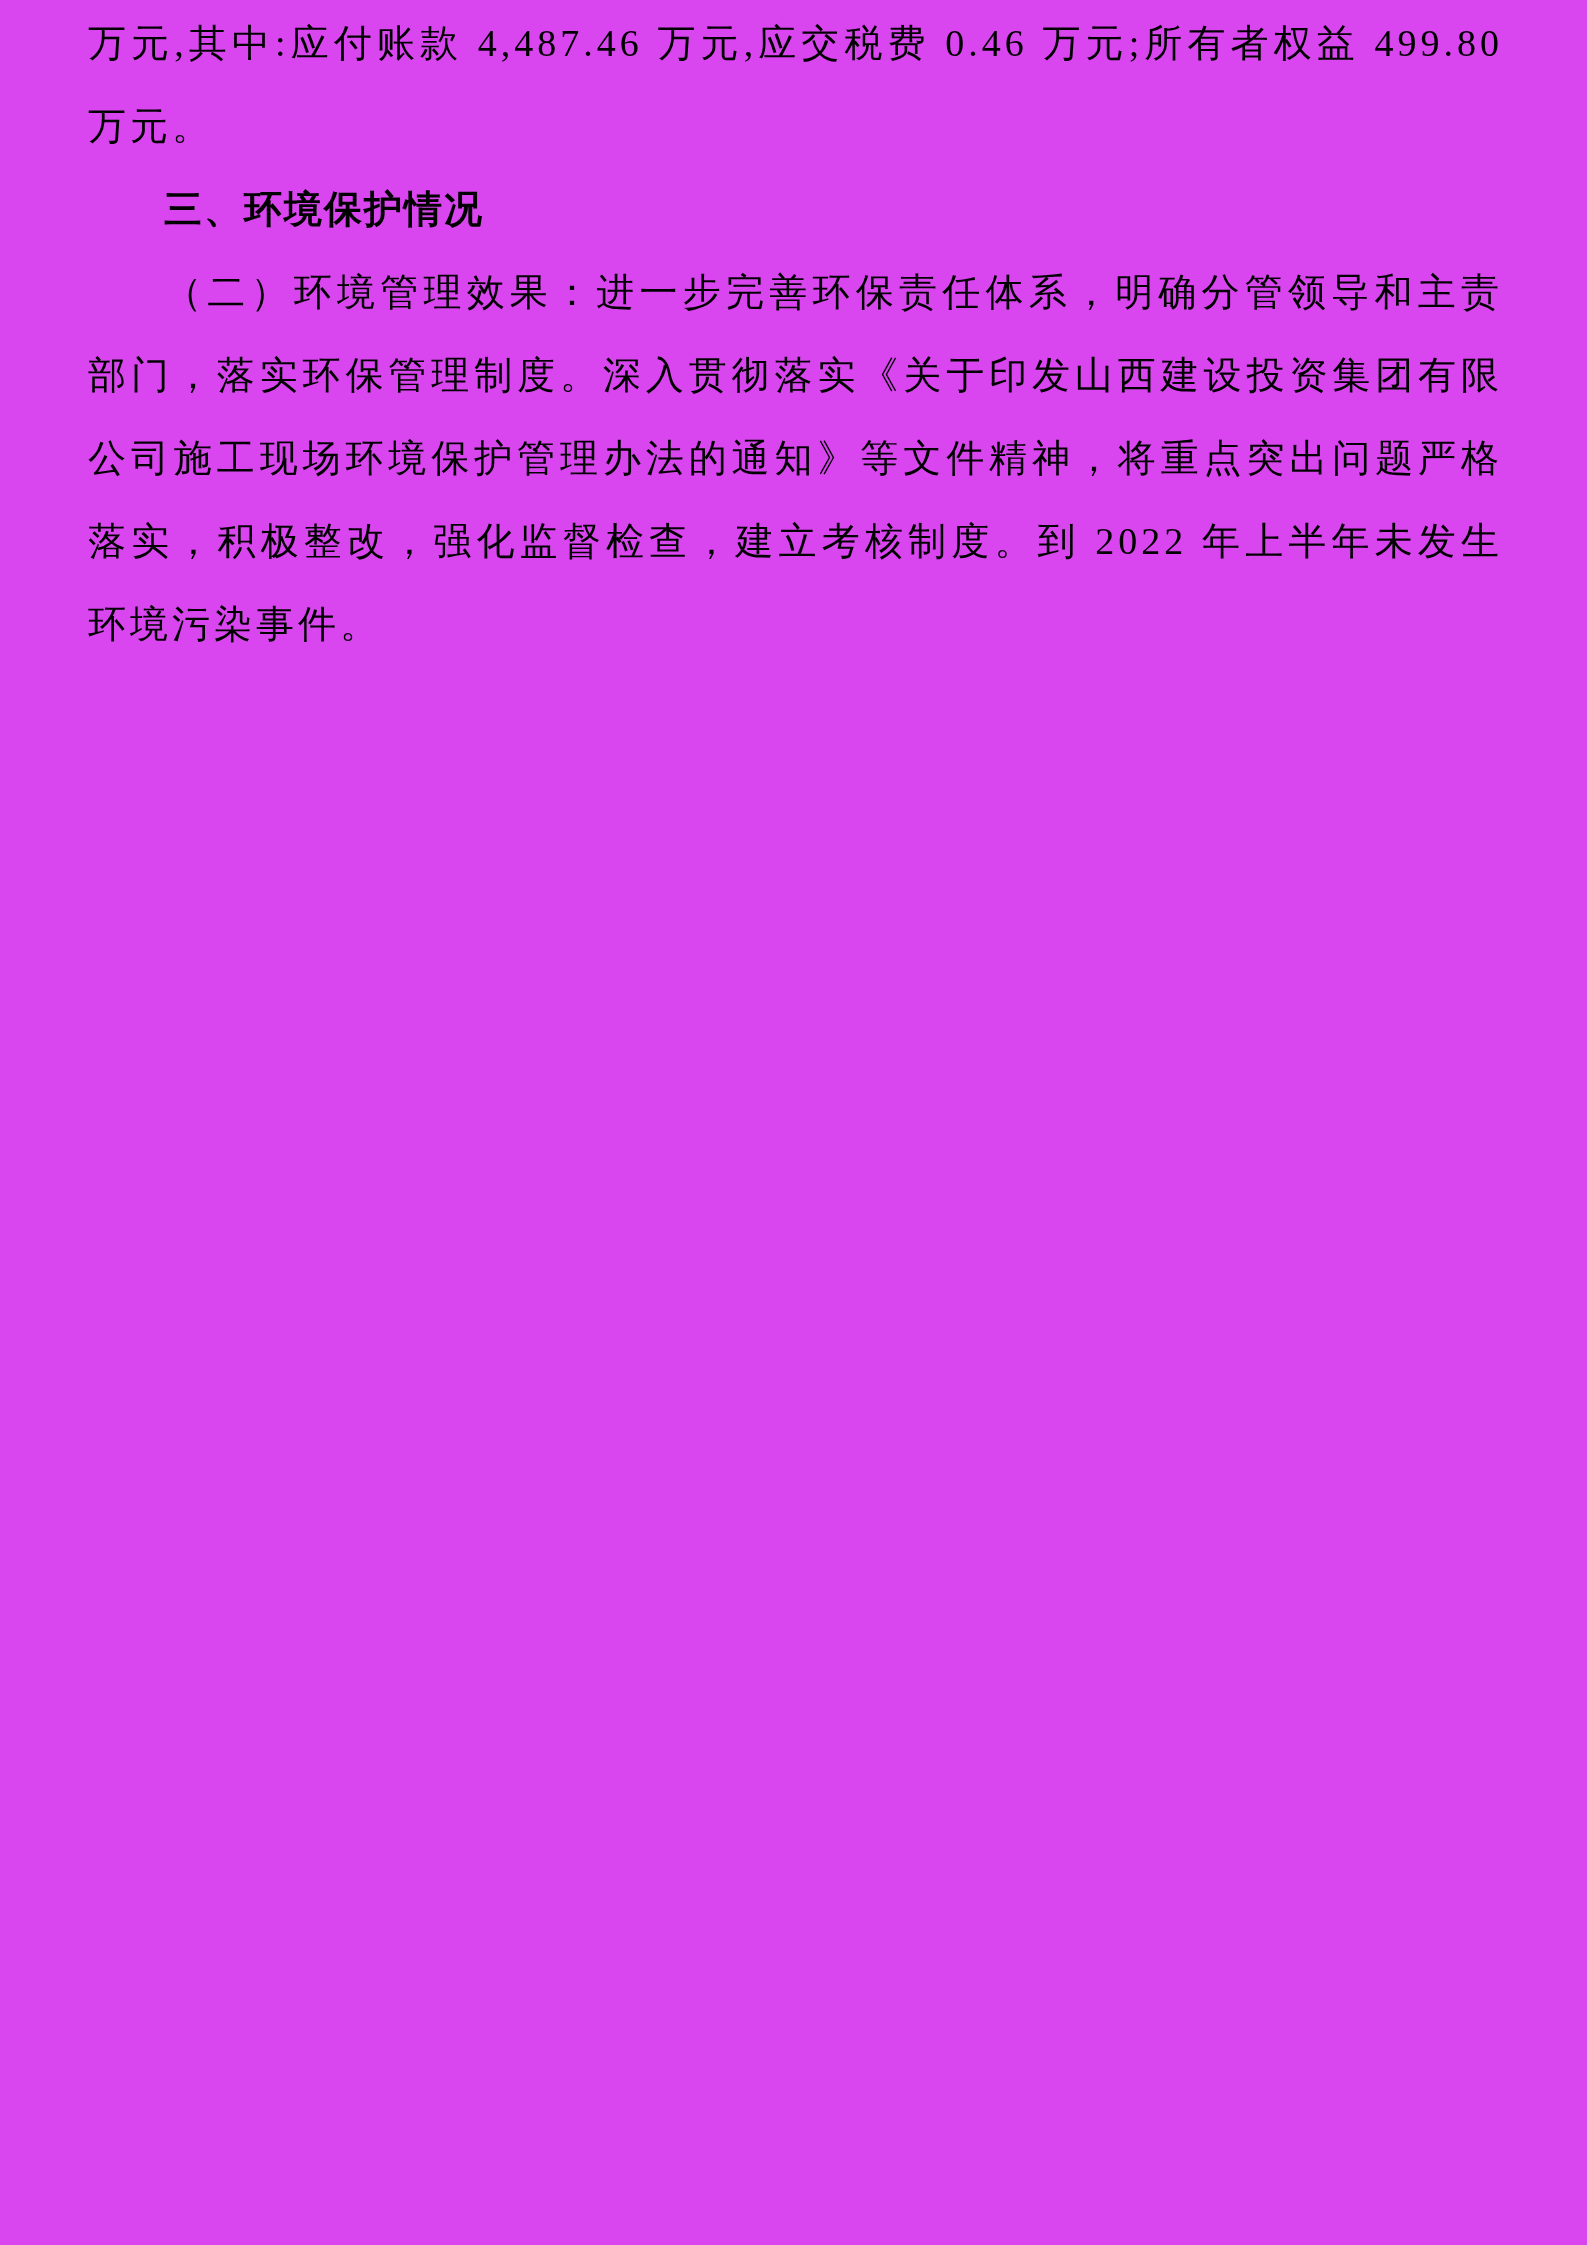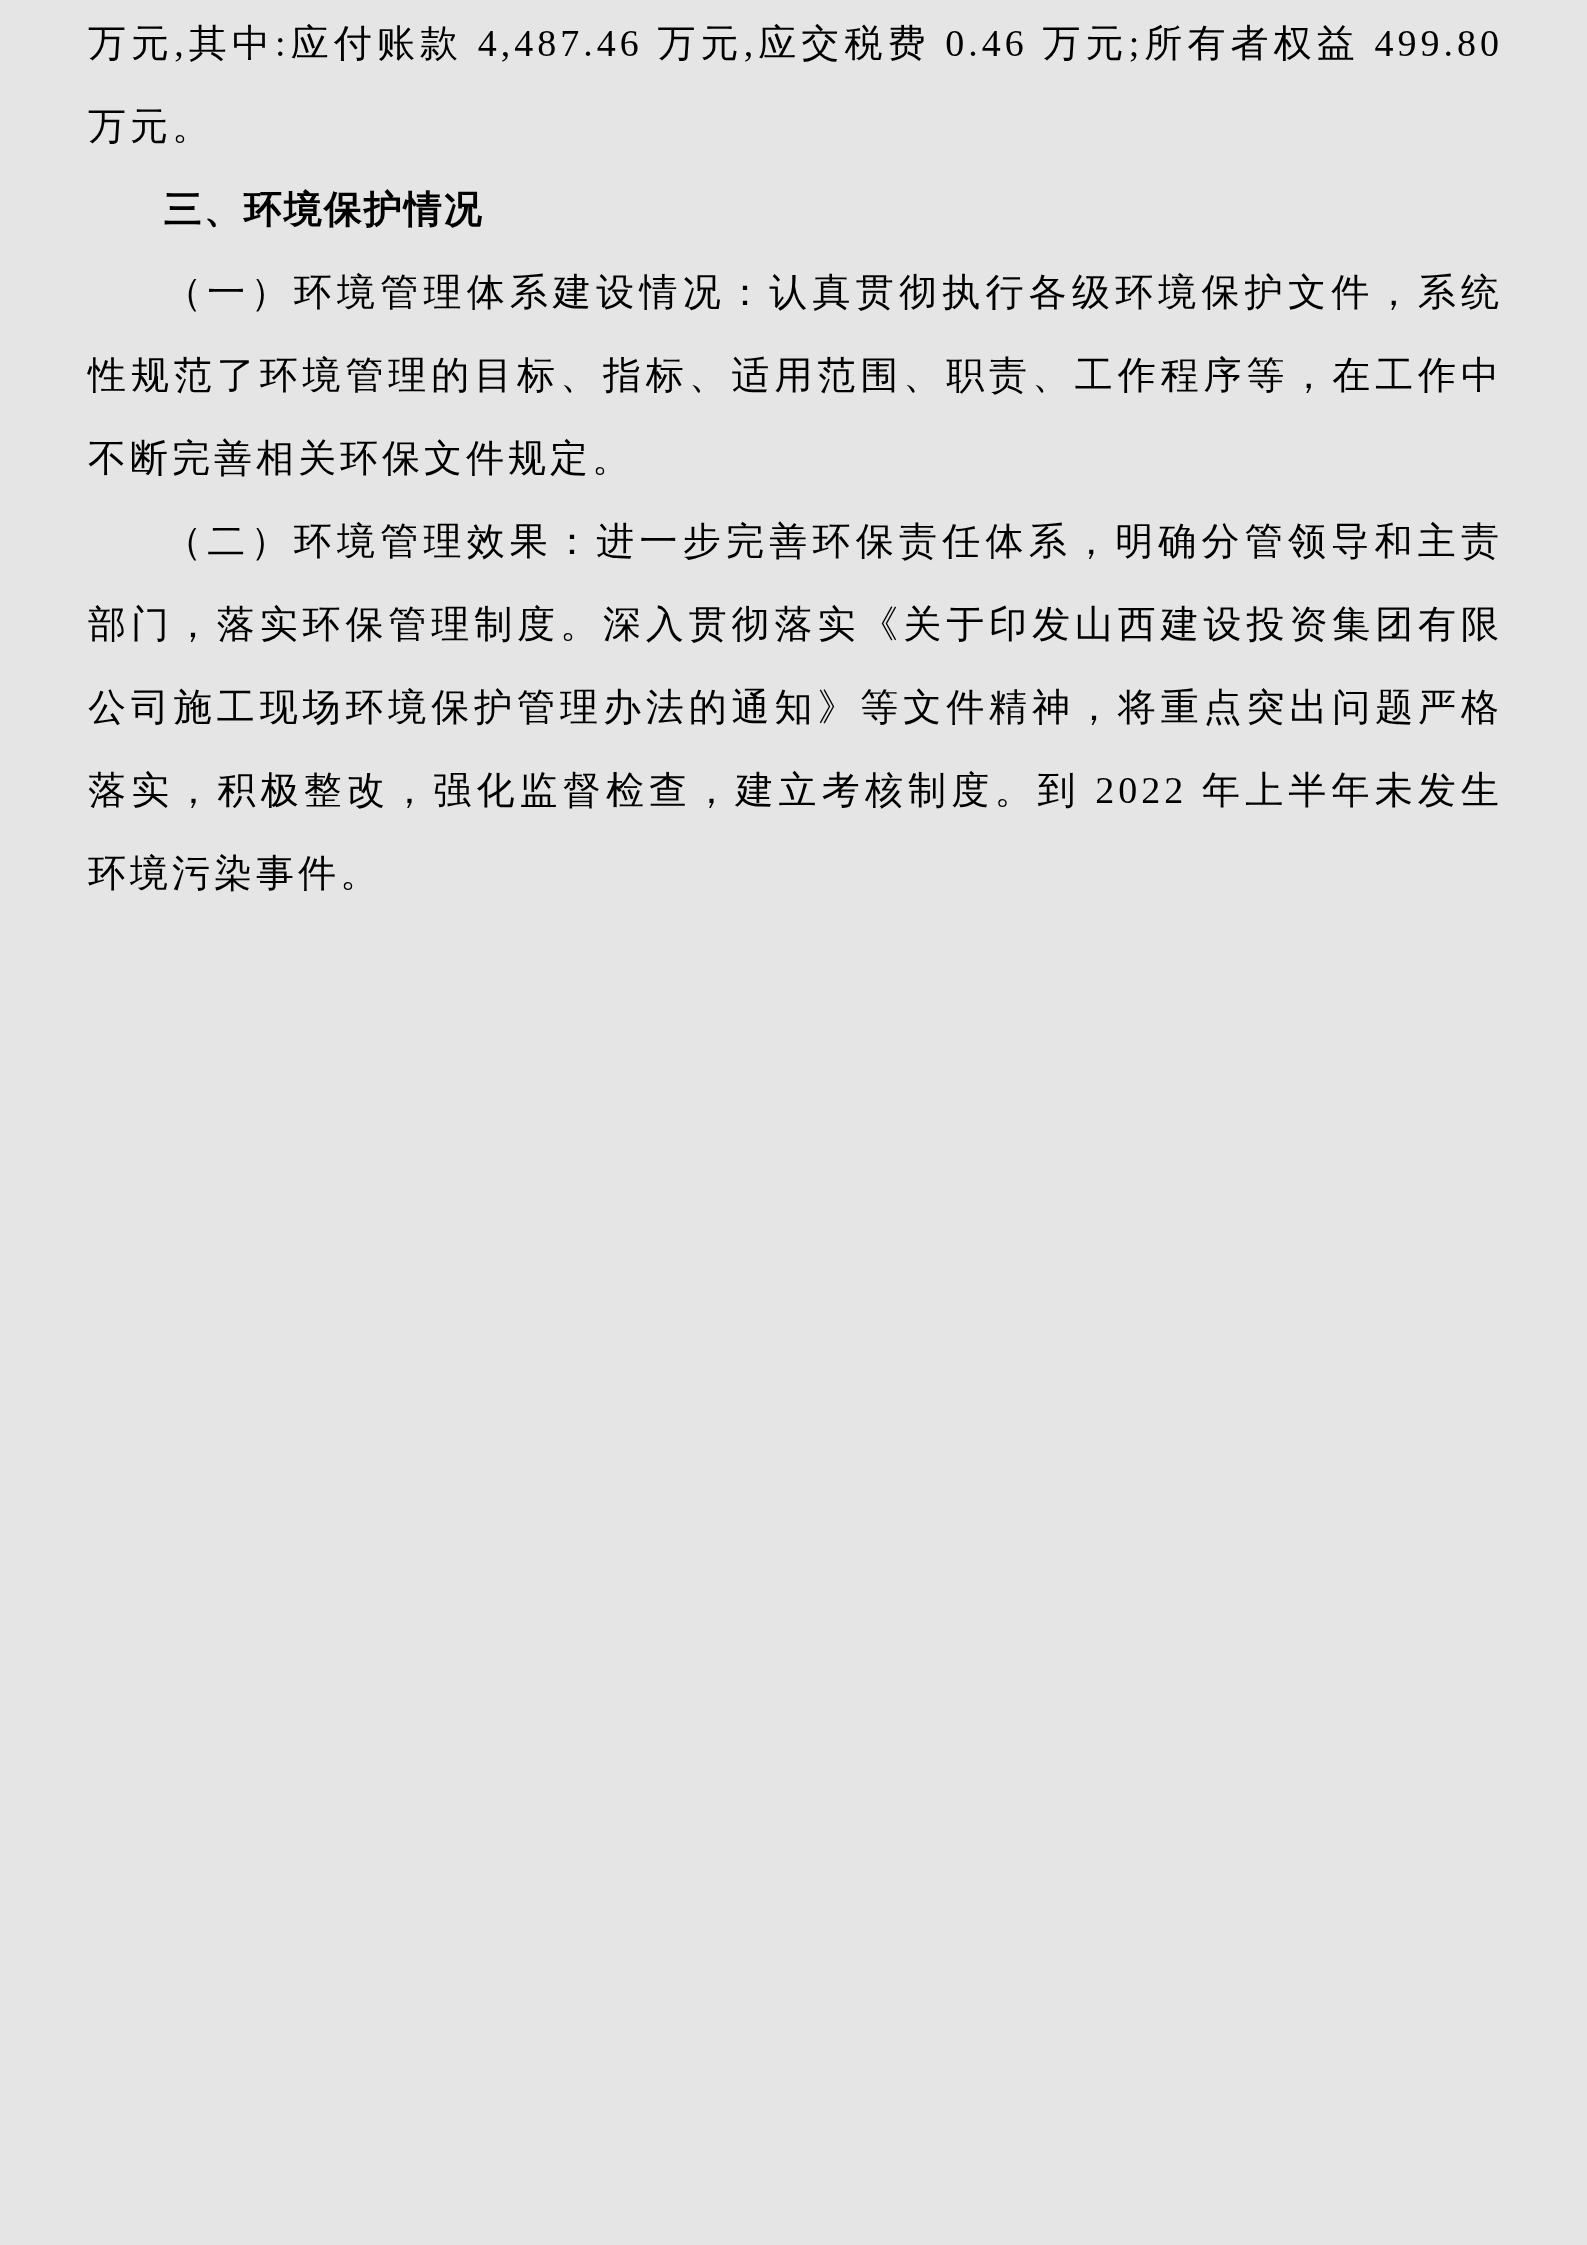--- a/index.html
+++ b/index.html
@@ -4,21 +4,21 @@
 <style>
   html, body {
     margin: 0;
     padding: 0;
     background: #ffffff;
   }
   .page {
     position: relative;
     width: 1587px;
     height: 2245px;
-    background: #e5e5e5;
+    background: #d946ef;
     box-sizing: border-box;
     padding: 2px 84px 0 88px;
     overflow: hidden;
     color: #000000;
   }
   .doc-body {
     width: 100%;
   }
   .para {
     font-family: "Liberation Serif", "DejaVu Serif", serif;
@@ -45,16 +45,15 @@
     text-indent: 2em;
   }
 </style>
 </head>
 <body>
 
 <div class="page">
   <div class="doc-body" id="doc-body">
       <p class="para">万元,其中:应付账款 4,487.46 万元,应交税费 0.46 万元;所有者权益 499.80 万元。</p>
       <p class="heading">三、环境保护情况</p>
-      <p class="para indent">（一）环境管理体系建设情况：认真贯彻执行各级环境保护文件，系统性规范了环境管理的目标、指标、适用范围、职责、工作程序等，在工作中不断完善相关环保文件规定。</p>
       <p class="para indent">（二）环境管理效果：进一步完善环保责任体系，明确分管领导和主责部门，落实环保管理制度。深入贯彻落实《关于印发山西建设投资集团有限公司施工现场环境保护管理办法的通知》等文件精神，将重点突出问题严格落实，积极整改，强化监督检查，建立考核制度。到 2022 年上半年未发生环境污染事件。</p>
     </div>
 </div>
 
 </body></html>

